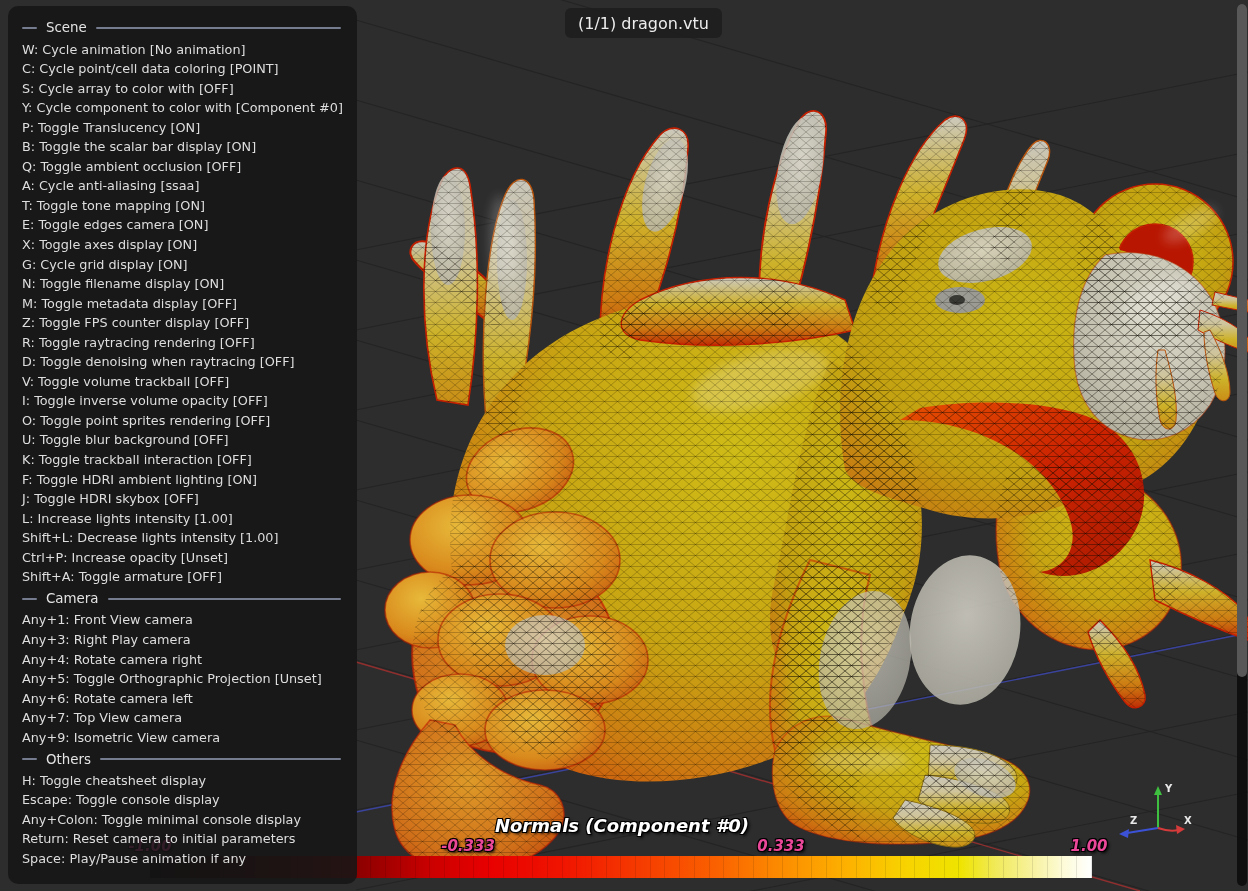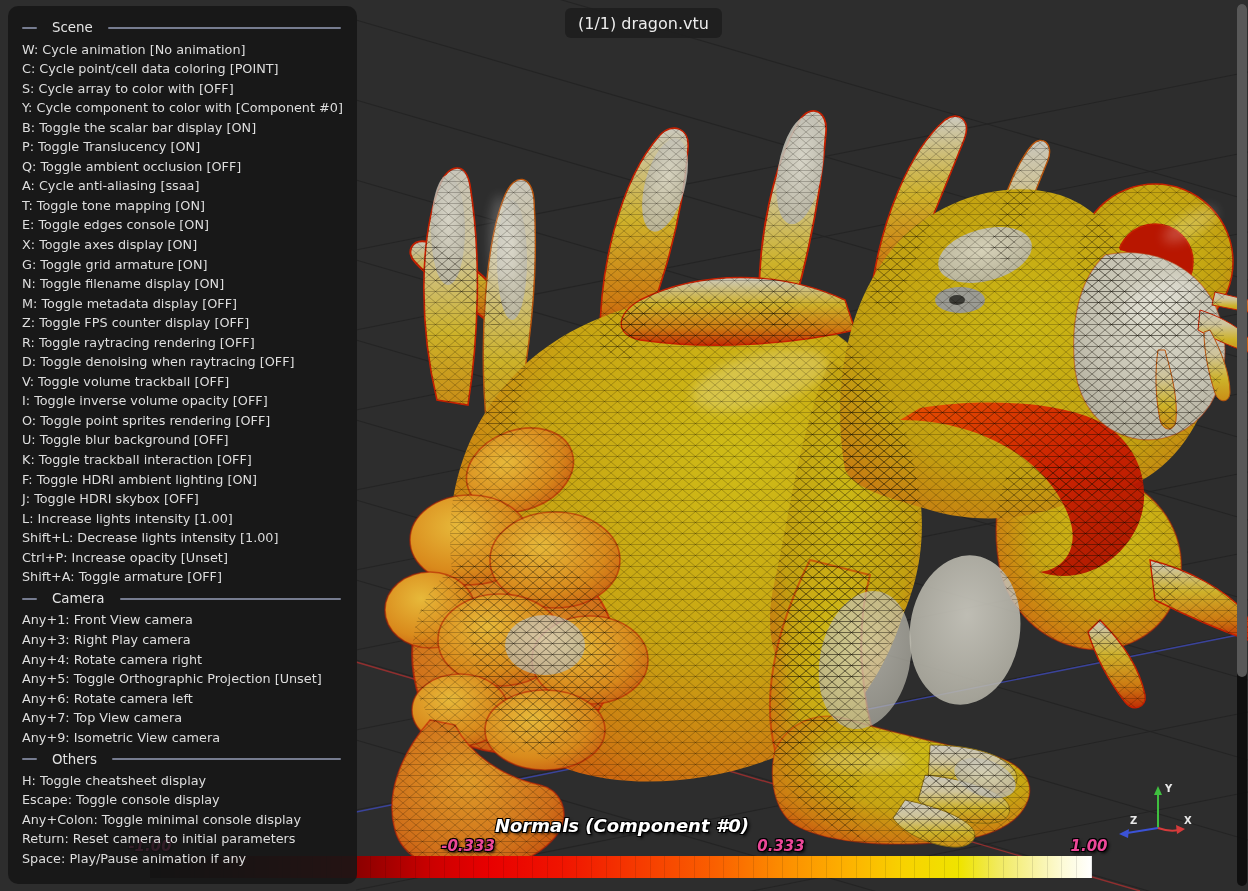--- a/index.html
+++ b/index.html
@@ -15,21 +15,21 @@
   .sb-tick{position:absolute;top:837px;transform:translateX(-50%);
     font-size:15px;font-weight:bold;font-style:italic;color:#ec4899;white-space:nowrap;
     text-shadow:-1px -1px 0 #000,1px -1px 0 #000,-1px 1px 0 #000,1px 1px 0 #000,2px 2px 3px rgba(0,0,0,.9);}
   .sb-bar{position:absolute;left:150px;top:856px;width:942px;height:22px;}
   .sb-quant{position:absolute;inset:0;
     background:repeating-linear-gradient(90deg,rgba(0,0,0,.10) 0 1px,rgba(0,0,0,0) 1px 14.7px);}
   
   .panel{position:absolute;left:8px;top:6px;width:349px;height:878px;box-sizing:border-box;
     background:rgba(22,22,22,.87);border-radius:10px;padding:10px 12px 0 14px;overflow:hidden;z-index:3;}
   .cs-line{font-size:12.8px;line-height:19.55px;color:#dedede;white-space:nowrap;}
-  .cs-header{display:flex;align-items:center;gap:15px;height:19.55px;margin:2px 0;}
+  .cs-header{display:flex;align-items:center;gap:9px;height:19.55px;margin:2px 0;}
   .cs-header .dash{width:15px;height:2px;background:#767c90;border-radius:1px;flex:0 0 auto;}
   .cs-header .title{font-size:13.4px;color:#e4e4e4;flex:0 0 auto;}
   .cs-header .hline{flex:1 1 auto;height:2px;background:#767c90;border-radius:1px;margin-right:4px;}
   .scroll-track{position:absolute;right:1px;top:4px;bottom:5px;width:10px;border-radius:5px;
     background:rgba(10,10,10,.85);z-index:4;}
   .scroll-thumb{position:absolute;right:1px;top:4px;width:10px;height:673px;border-radius:5px;
     background:#585858;z-index:5;}
   
   .fname{position:absolute;left:565px;top:8px;height:30px;display:flex;align-items:center;
     padding:0 13px;background:rgba(30,30,30,.93);border-radius:6px;font-size:16px;color:#ededed;
@@ -287,28 +287,28 @@
         <span class="dash"></span>
         <span class="title">Scene</span>
         <span class="hline"></span>
       </div>
       <div>
 
       <div class="cs-line">W: Cycle animation [No animation]</div>
           <div class="cs-line">C: Cycle point/cell data coloring [POINT]</div>
           <div class="cs-line">S: Cycle array to color with [OFF]</div>
           <div class="cs-line">Y: Cycle component to color with [Component #0]</div>
+          <div class="cs-line">P: Toggle Translucency [ON]</div>
           <div class="cs-line">B: Toggle the scalar bar display [ON]</div>
-          <div class="cs-line">P: Toggle Translucency [ON]</div>
           <div class="cs-line">Q: Toggle ambient occlusion [OFF]</div>
           <div class="cs-line">A: Cycle anti-aliasing [ssaa]</div>
           <div class="cs-line">T: Toggle tone mapping [ON]</div>
-          <div class="cs-line">E: Toggle edges console [ON]</div>
+          <div class="cs-line">E: Toggle edges camera [ON]</div>
           <div class="cs-line">X: Toggle axes display [ON]</div>
-          <div class="cs-line">G: Toggle grid armature [ON]</div>
+          <div class="cs-line">G: Cycle grid display [ON]</div>
           <div class="cs-line">N: Toggle filename display [ON]</div>
           <div class="cs-line">M: Toggle metadata display [OFF]</div>
           <div class="cs-line">Z: Toggle FPS counter display [OFF]</div>
           <div class="cs-line">R: Toggle raytracing rendering [OFF]</div>
           <div class="cs-line">D: Toggle denoising when raytracing [OFF]</div>
           <div class="cs-line">V: Toggle volume trackball [OFF]</div>
           <div class="cs-line">I: Toggle inverse volume opacity [OFF]</div>
           <div class="cs-line">O: Toggle point sprites rendering [OFF]</div>
           <div class="cs-line">U: Toggle blur background [OFF]</div>
           <div class="cs-line">K: Toggle trackball interaction [OFF]</div>

